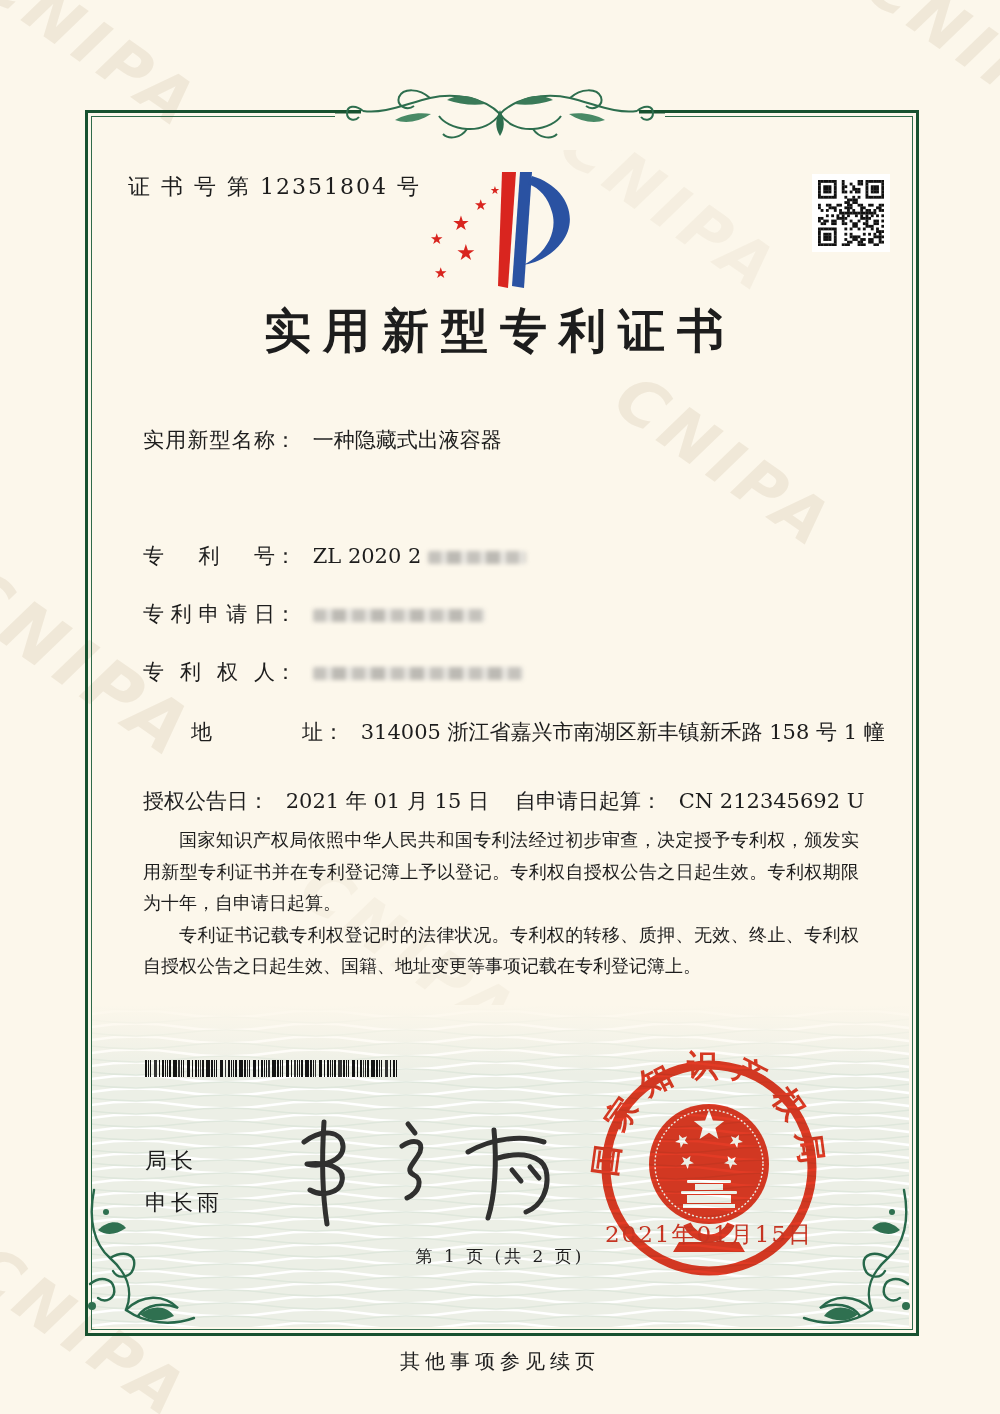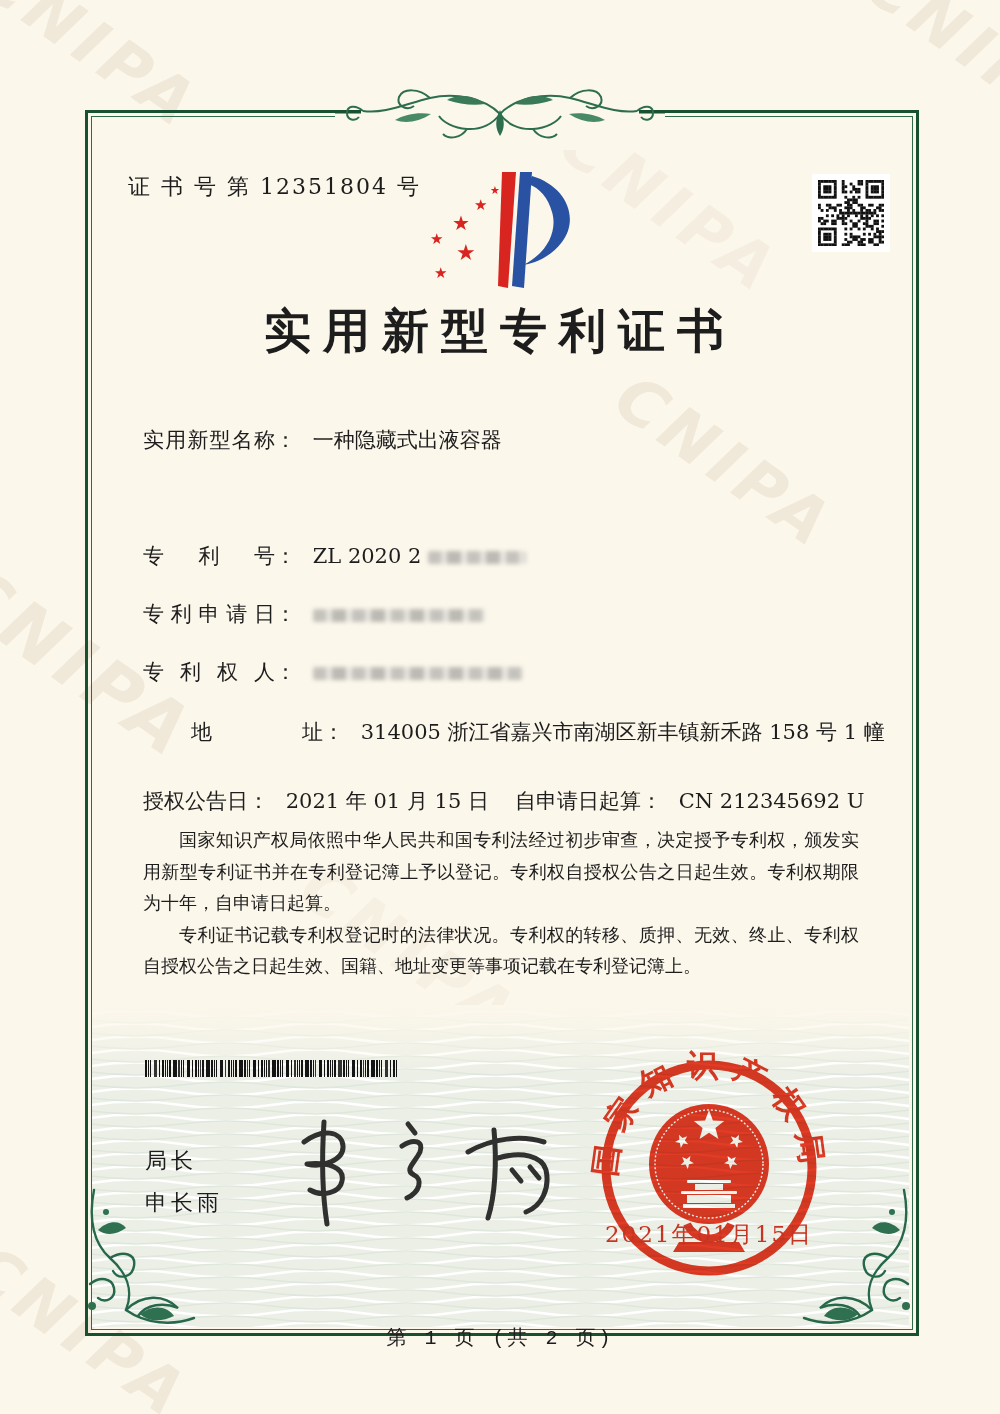--- a/index.html
+++ b/index.html
@@ -41,22 +41,22 @@
              line-height:31.5px;text-align:justify;z-index:5;}
   .body-text p{margin:0;text-indent:2em;}
   
   .barcode{position:absolute;left:145px;top:1060px;z-index:5;}
   .official{position:absolute;left:145px;font-size:22px;z-index:5;
             font-family:"DejaVu Sans","Liberation Sans",sans-serif;letter-spacing:4px;}
   .official.title{top:1146px;}
   .official.name{top:1188px;}
   .signature{position:absolute;left:282px;top:1112px;z-index:6;}
   .seal{position:absolute;left:583px;top:1046px;z-index:6;mix-blend-mode:multiply;opacity:.96;}
-  .page-info{position:absolute;left:0;top:1324px;width:100%;text-align:center;
-             font-size:20px;letter-spacing:3px;z-index:5;font-family:Liberation Mono, monospace;}
+  .page-info{position:absolute;left:0;top:1245px;width:100%;text-align:center;
+             font-size:17px;letter-spacing:3px;z-index:5;}
   .cont-note{position:absolute;left:0;top:1348px;width:100%;text-align:center;
              font-size:20px;letter-spacing:5px;z-index:5;}
 </style>
 </head>
 <body>
 
 <div class="page">
 
   <div class="wm" style="left:-35px;top:5px;">CNIPA</div>
   <div class="wm" style="left:850px;top:10px;">CNIPA</div>
@@ -605,14 +605,15 @@
           <rect x="100" y="158" width="52" height="4"></rect>
         </g>
         <path d="M104,178 a24,24 0 0 0 44,0" fill="none" stroke="#e2331c" stroke-width="8"></path>
         <path d="M96,196 h60 l6,10 h-72 Z" fill="#e2331c"></path>
       </g>
       <text x="126" y="196" font-size="23" fill="#d5301d" letter-spacing="2" text-anchor="middle" font-family="'DejaVu Serif','Liberation Serif',serif">2021年01月15日</text>
     </svg>
   </div>
 
   <div class="page-info">第 1 页 (共 2 页)</div>
+  <div class="cont-note">其他事项参见续页</div>
 
 </div>
 
 </body></html>

